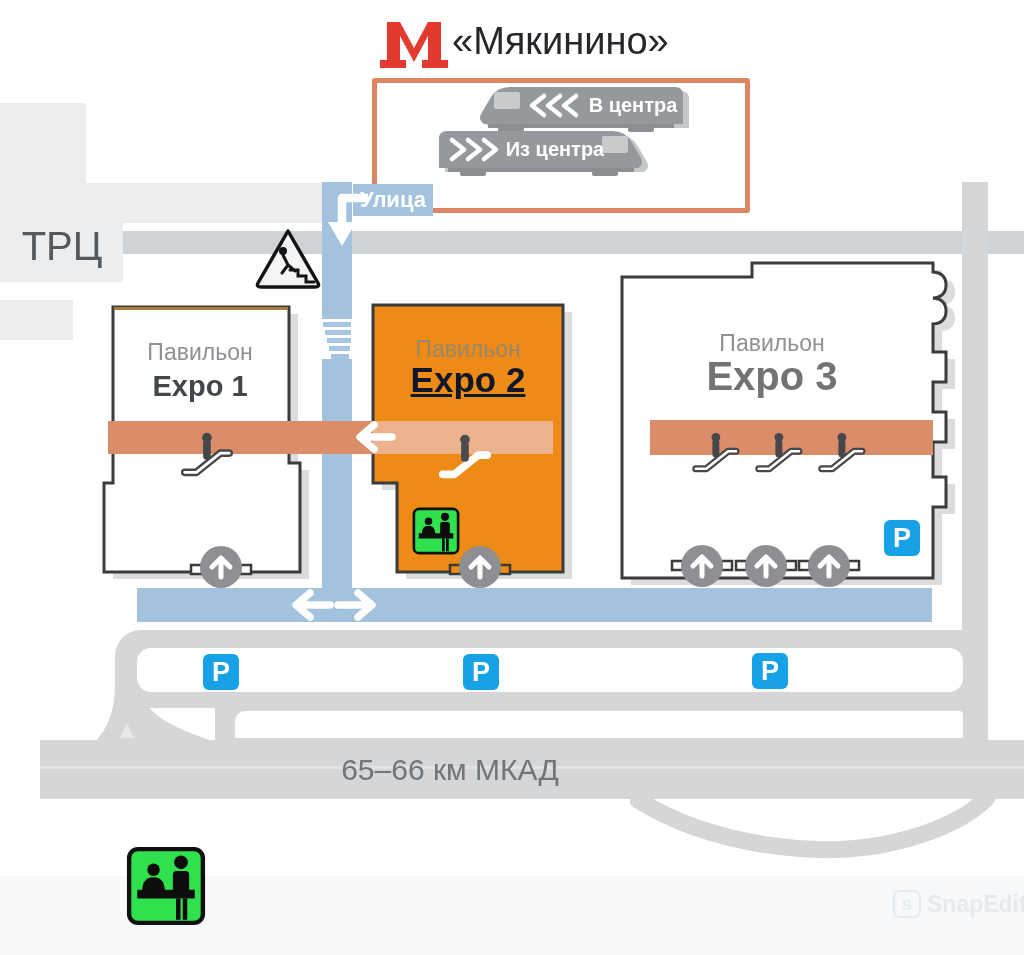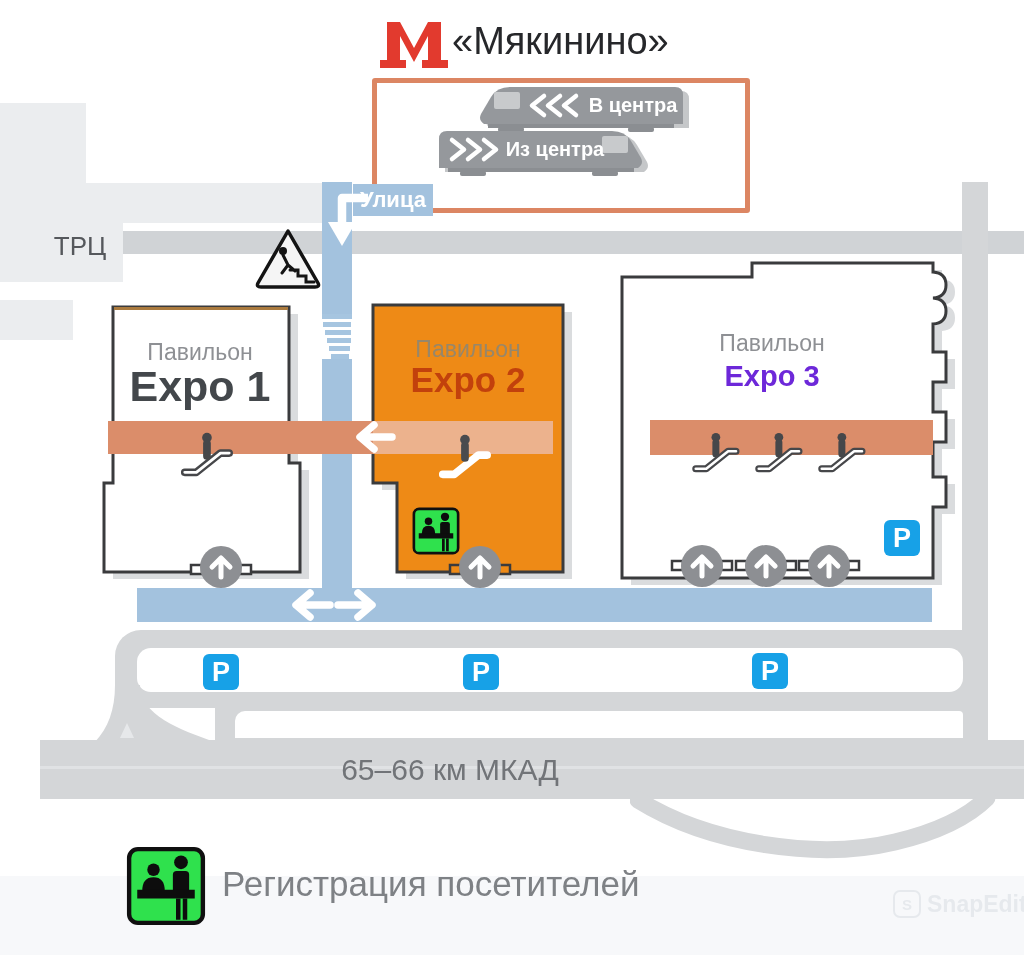--- a/index.html
+++ b/index.html
@@ -48,21 +48,21 @@
       </symbol>
     </defs>
   </svg>
 
   <div class="abs" style="left:0;top:876px;width:1024px;height:79px;background:#f7f8fa;"></div>
 
   <div class="abs lightblock" style="left:0;top:103px;width:86px;height:80px;"></div>
   <div class="abs lightblock" style="left:0;top:183px;width:123px;height:99px;"></div>
   <div class="abs lightblock" style="left:86px;top:183px;width:236px;height:40px;"></div>
   <div class="abs lightblock" style="left:0;top:300px;width:73px;height:40px;"></div>
-  <div class="txt" style="left:0;top:203px;width:124px;height:86px;font-size:26px;line-height:38px;color:#55585c;padding-left:18px;">
+  <div class="txt" style="left:0;top:203px;width:124px;height:86px;font-size:40px;line-height:38px;color:#55585c;">
     <div>ТРЦ</div>
   </div>
 
   <div class="abs gray-road" style="left:123px;top:231px;width:901px;height:23px;background:#d0d3d6;"></div>
   <div class="abs" style="left:962px;top:182px;width:26px;height:560px;background:#d4d6d8;"></div>
 
   <div class="abs" style="left:115px;top:630px;width:872px;height:78px;background:#d4d6d8;border-radius:26px 0 0 20px;"></div>
   <div class="abs" style="left:215px;top:700px;width:772px;height:40px;background:#d4d6d8;"></div>
   <div class="abs" style="left:137px;top:648px;width:826px;height:44px;background:#ffffff;border-radius:14px;"></div>
   <div class="abs" style="left:235px;top:711px;width:728px;height:27px;background:#ffffff;border-radius:10px 4px 0 0;"></div>
@@ -163,25 +163,25 @@
     <path d="M14 25 H144 V11 H325 V20 Q338 21 338 33 Q338 45 325 46 Q338 47 338 59 Q338 71 325 72 V100 H338 V130 H325 V160 H338 V190 H325 V225 H338 V255 H325 V326 H14 Z" fill="#ffffff" stroke="#3a3b3d" stroke-width="3"></path>
     <rect x="64" y="309" width="11" height="9" fill="#fff" stroke="#3a3b3d" stroke-width="2.5"></rect>
     <rect x="113" y="309" width="11" height="9" fill="#fff" stroke="#3a3b3d" stroke-width="2.5"></rect>
     <rect x="128" y="309" width="11" height="9" fill="#fff" stroke="#3a3b3d" stroke-width="2.5"></rect>
     <rect x="177" y="309" width="11" height="9" fill="#fff" stroke="#3a3b3d" stroke-width="2.5"></rect>
     <rect x="191" y="309" width="11" height="9" fill="#fff" stroke="#3a3b3d" stroke-width="2.5"></rect>
     <rect x="240" y="309" width="11" height="9" fill="#fff" stroke="#3a3b3d" stroke-width="2.5"></rect>
   </svg>
 
   <div class="txt" style="left:120px;top:339px;width:160px;height:26px;font-size:23px;color:#8e9094;">Павильон</div>
-  <div class="txt" style="left:120px;top:366px;width:160px;height:40px;font-size:43px;font-weight:bold;color:#43474b;">Expo 1</div>
+  <div class="txt" style="left:120px;top:366px;width:160px;height:40px;font-size:29px;font-weight:bold;color:#43474b;">Expo 1</div>
   <div class="txt" style="left:378px;top:336px;width:180px;height:26px;font-size:23px;color:#97876a;">Павильон</div>
-  <div class="txt" style="left:378px;top:360px;width:180px;height:40px;font-size:35px;font-weight:bold;color:#c2410c;">Expo 2</div>
+  <div class="txt" style="left:378px;top:360px;width:180px;height:40px;font-size:35px;font-weight:bold;color:#0f172a;text-decoration:underline;">Expo 2</div>
   <div class="txt" style="left:682px;top:330px;width:180px;height:26px;font-size:23px;color:#8e9094;">Павильон</div>
-  <div class="txt" style="left:682px;top:356px;width:180px;height:40px;font-size:29px;font-weight:bold;color:#6d28d9;">Expo 3</div>
+  <div class="txt" style="left:682px;top:356px;width:180px;height:40px;font-size:40px;font-weight:bold;color:#737373;">Expo 3</div>
 
   <div class="abs" style="left:108px;top:421px;width:445px;height:33px;background:#db8d6a;"></div>
   <div class="abs" style="left:373px;top:421px;width:180px;height:33px;background:#ecb28d;"></div>
   <div class="abs" style="left:650px;top:420px;width:283px;height:35px;background:#db8d6a;"></div>
   <svg class="abs" style="left:346px;top:419px" width="50" height="37" viewBox="0 0 50 37">
     <path d="M46 18 H16 M28 6 L14 18 L28 30" stroke="#fff" stroke-width="7.5" fill="none" stroke-linecap="round" stroke-linejoin="round"></path>
   </svg>
 
   <svg class="abs" style="left:175px;top:428px" width="62" height="54">
       <use href="#esc-dark"></use>
@@ -230,20 +230,19 @@
     </div>
   <div class="p-icon" style="left:752px;top:653px;">
       <span>P</span>
     </div>
 
   <div class="txt" style="left:320px;top:750px;width:260px;height:40px;font-size:30px;font-weight:normal;color:#717478;">65–66 км МКАД</div>
 
   <svg class="abs" style="left:126px;top:846px" width="80" height="80">
       <use href="#reg"></use>
     </svg>
-  <div class="txt" style="left:222px;top:862px;width:440px;height:44px;font-size:35px;color:#7e8185;justify-content:flex-start;">Регистрация посетителей</div>
 
   <div class="abs" style="left:893px;top:890px;display:flex;align-items:center;gap:6px;opacity:0.55;color:#d9dee3;">
     <div style="width:24px;height:24px;border:2.5px solid #d9dee3;border-radius:7px;display:flex;align-items:center;justify-content:center;font-size:15px;font-weight:bold;">S</div>
     <div style="font-size:23px;font-weight:bold;">SnapEdit</div>
   </div>
 
 </div>
 
 </body></html>

